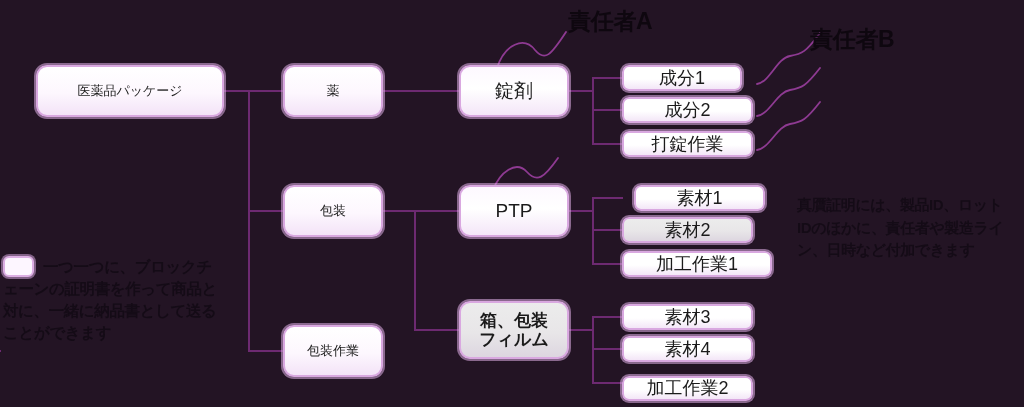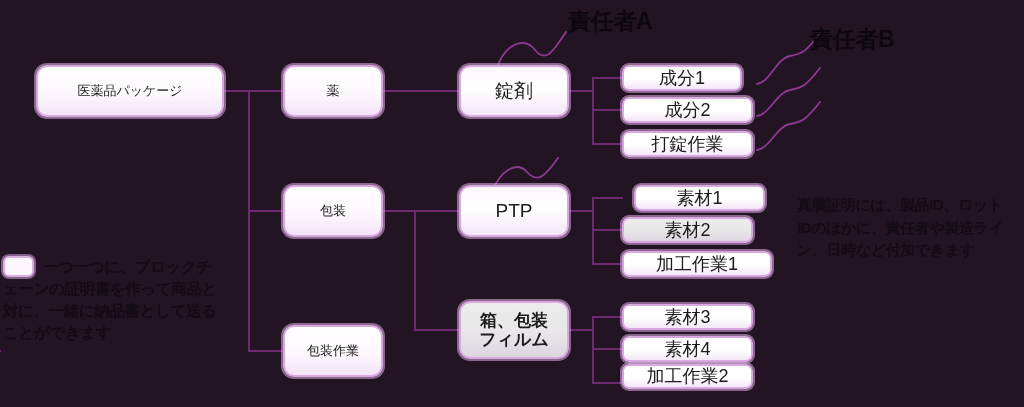--- a/index.html
+++ b/index.html
@@ -150,21 +150,21 @@
   <div class="node leaf" style="left:622px;top:65px;width:120px;height:26px;">成分1</div>
   <div class="node leaf" style="left:622px;top:97px;width:131px;height:26px;">成分2</div>
   <div class="node leaf" style="left:622px;top:131px;width:131px;height:26px;">打錠作業</div>
 
   <div class="node leaf" style="left:622px;top:185px;width:131px;height:26px;margin-left:12px;">素材1</div>
   <div class="node leaf tinted" style="left:622px;top:217px;width:131px;height:26px;">素材2</div>
   <div class="node leaf" style="left:622px;top:251px;width:150px;height:26px;">加工作業1</div>
 
   <div class="node leaf" style="left:622px;top:304px;width:131px;height:26px;">素材3</div>
   <div class="node leaf" style="left:622px;top:336px;width:131px;height:26px;">素材4</div>
-  <div class="node leaf" style="left:622px;top:364px;width:131px;height:25px;">加工作業2</div>
+  <div class="node leaf" style="left:622px;top:376px;width:131px;height:25px;">加工作業2</div>
 
   <div class="owner" style="left:568px;top:6px;">責任者A</div>
   <div class="owner" style="left:810px;top:24px;">責任者B</div>
 
   <div class="legend-chip" style="left:3px;top:256px;width:31px;height:21px;"></div>
   <div class="note-left" style="left:3px;top:256px;">一つ一つに、ブロックチェーンの証明書を作って商品と対に、一緒に納品書として送ることができます</div>
 
   <div class="note-right" style="left:797px;top:194px;">真贋証明には、製品ID、ロットIDのほかに、責任者や製造ライン、日時など付加できます</div>
 
 </div>

